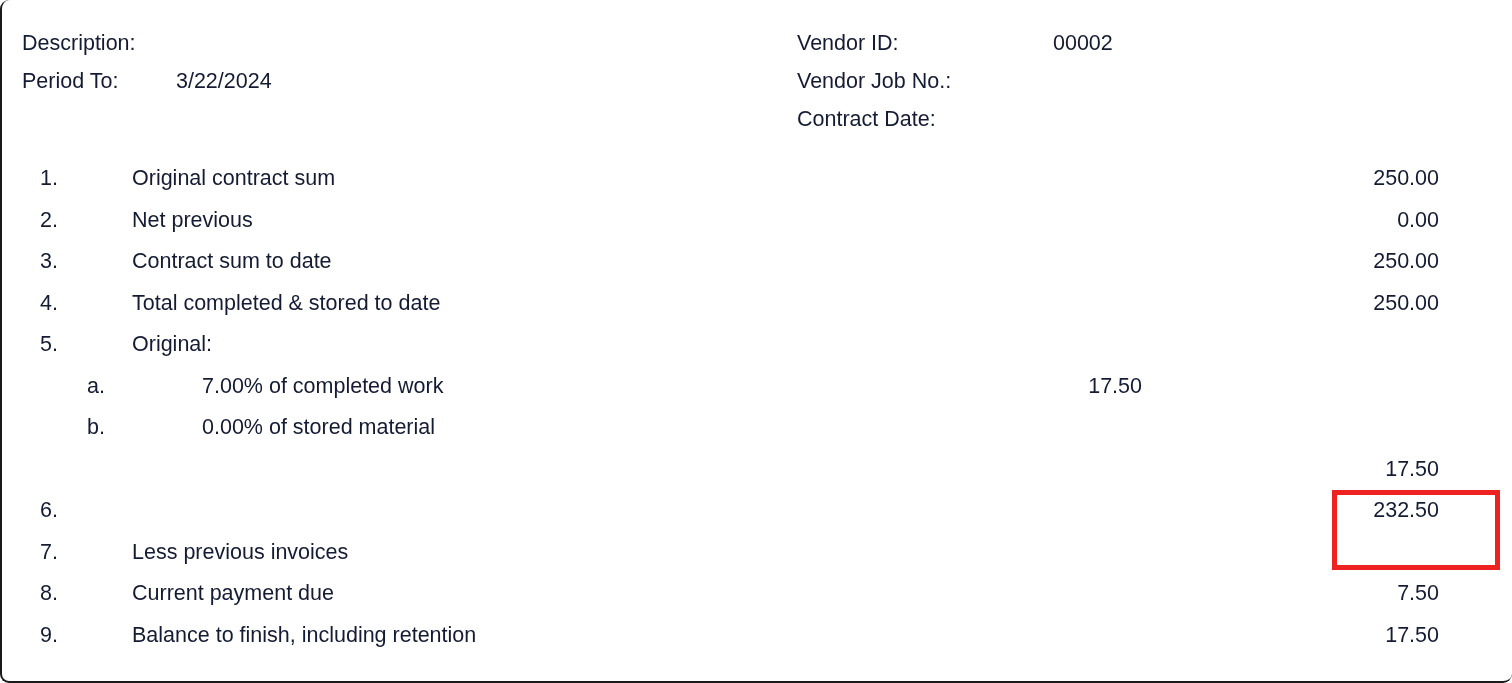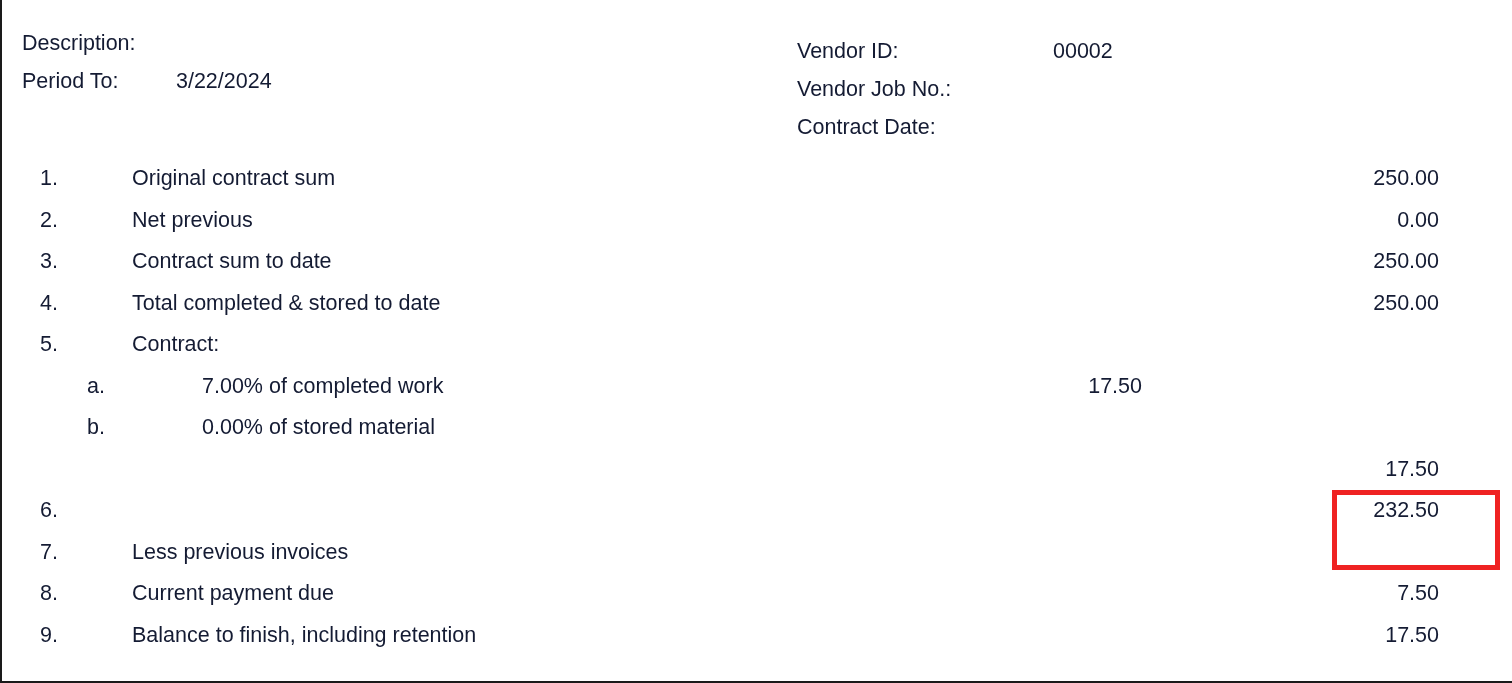--- a/index.html
+++ b/index.html
@@ -17,32 +17,33 @@
   }
 
   #page {
     position: relative;
     box-sizing: border-box;
     width: 1512px;
     height: 683px;
     background: #ffffff;
     border-left: 2px solid #1a1a1a;
     border-bottom: 2px solid #1a1a1a;
+    border-radius: 9px;
   }
 
   
   .header {
     position: absolute;
     top: 24px;
     left: 0;
     width: 100%;
     height: 110px;
   }
   .hdr-col-left  { position: absolute; left: 20px;  top: 0; }
-  .hdr-col-right { position: absolute; left: 795px; top: 0; margin-top: 8px; }
+  .hdr-col-right { position: absolute; left: 795px; top: 0; }
 
   .hdr-row {
     height: 38px;
     line-height: 38px;
     white-space: nowrap;
     font-size: 21.5px;
   }
   .hdr-label {
     display: inline-block;
     vertical-align: top;
@@ -175,21 +176,21 @@
 
     <div class="item-row">
       <span class="col-num">4.</span>
       <span class="col-label">Total completed &amp; stored to date</span>
       <span class="col-mid"></span>
       <span class="col-amt">250.00</span>
     </div>
 
     <div class="item-row">
       <span class="col-num">5.</span>
-      <span class="col-label">Contract:</span>
+      <span class="col-label">Original:</span>
       <span class="col-mid"></span>
       <span class="col-amt"></span>
     </div>
 
     <div class="item-row sub">
       <span class="col-subnum">a.</span>
       <span class="col-label deep">7.00% of completed work</span>
       <span class="col-mid">17.50</span>
       <span class="col-amt"></span>
     </div>

